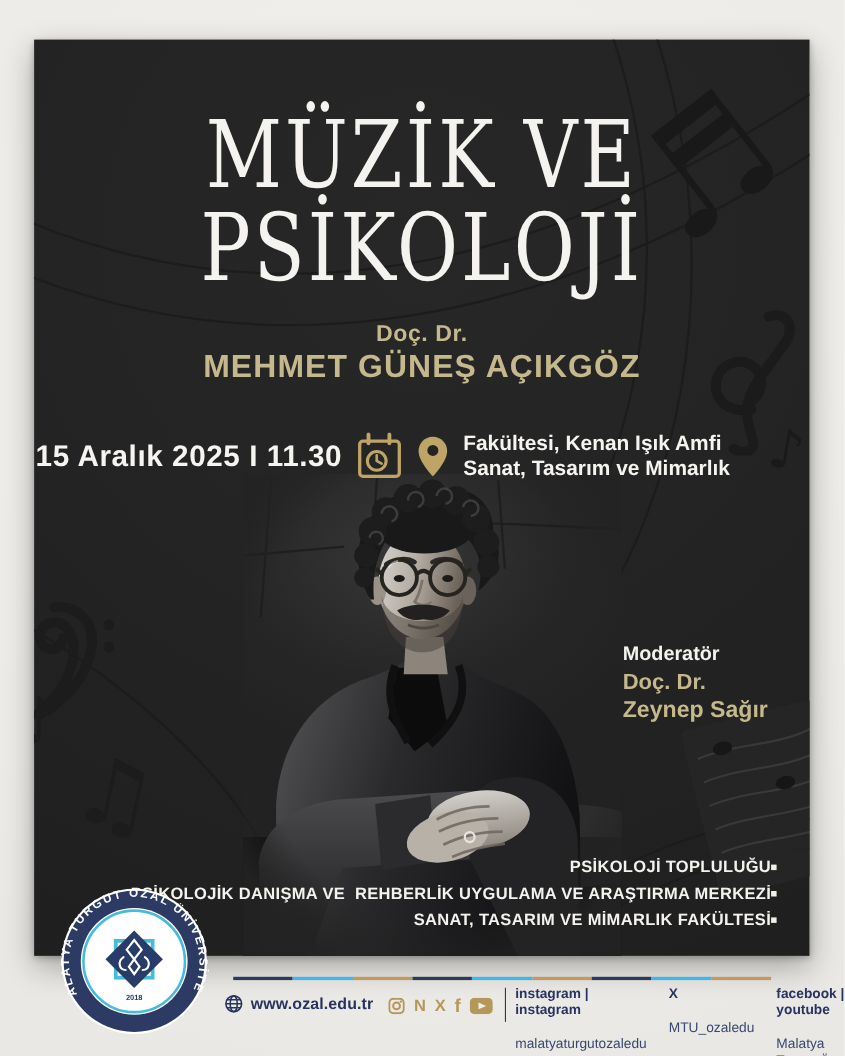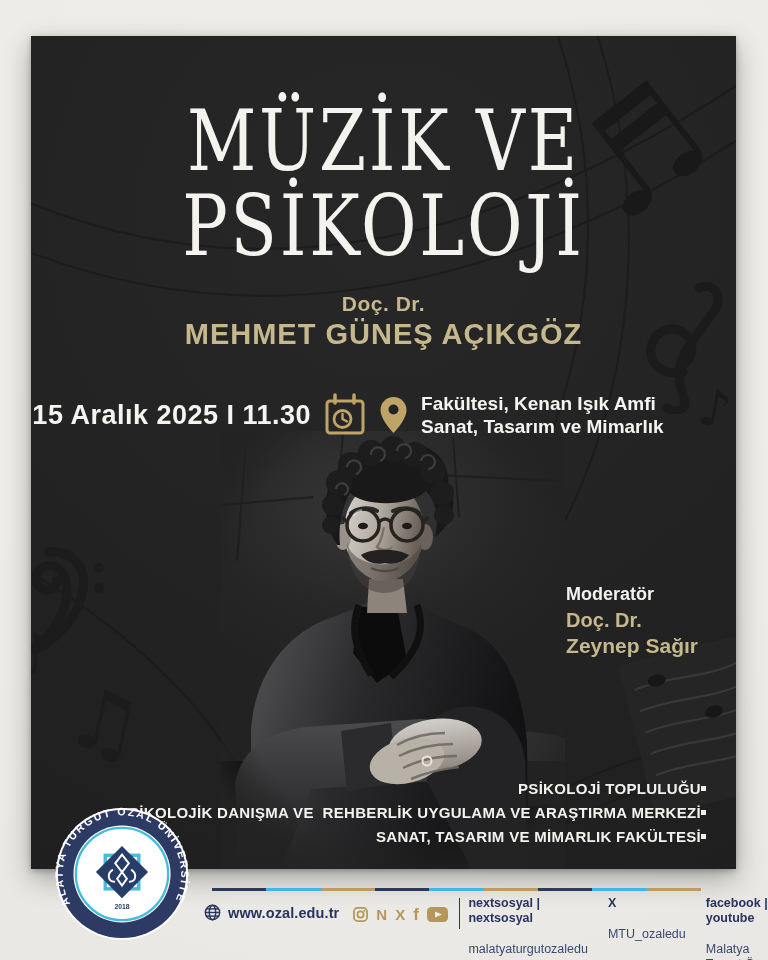--- a/index.html
+++ b/index.html
@@ -358,21 +358,21 @@
       <span class="txticon fbi">f</span>
       <svg width="21" height="15" viewBox="0 0 21 15">
         <rect x="0" y="0" width="21" height="15" rx="4.5" fill="#b6975a"></rect>
         <path d="M8,4.4 L15,7.5 L8,10.6 Z" fill="#efedea"></path>
       </svg>
     </div>
 
     <div class="vsep"></div>
 
     <div class="col">
-      <div class="col-t">nextsosyal | nextsosyal</div>
+      <div class="col-t">instagram | instagram</div>
       <div class="col-v">malatyaturgutozaledu</div>
     </div>
     <div class="col">
       <div class="col-t">X</div>
       <div class="col-v">MTU_ozaledu</div>
     </div>
     <div class="col">
       <div class="col-t">facebook | youtube</div>
       <div class="col-v">Malatya Turgut Özal Üniversitesi</div>
     </div>

